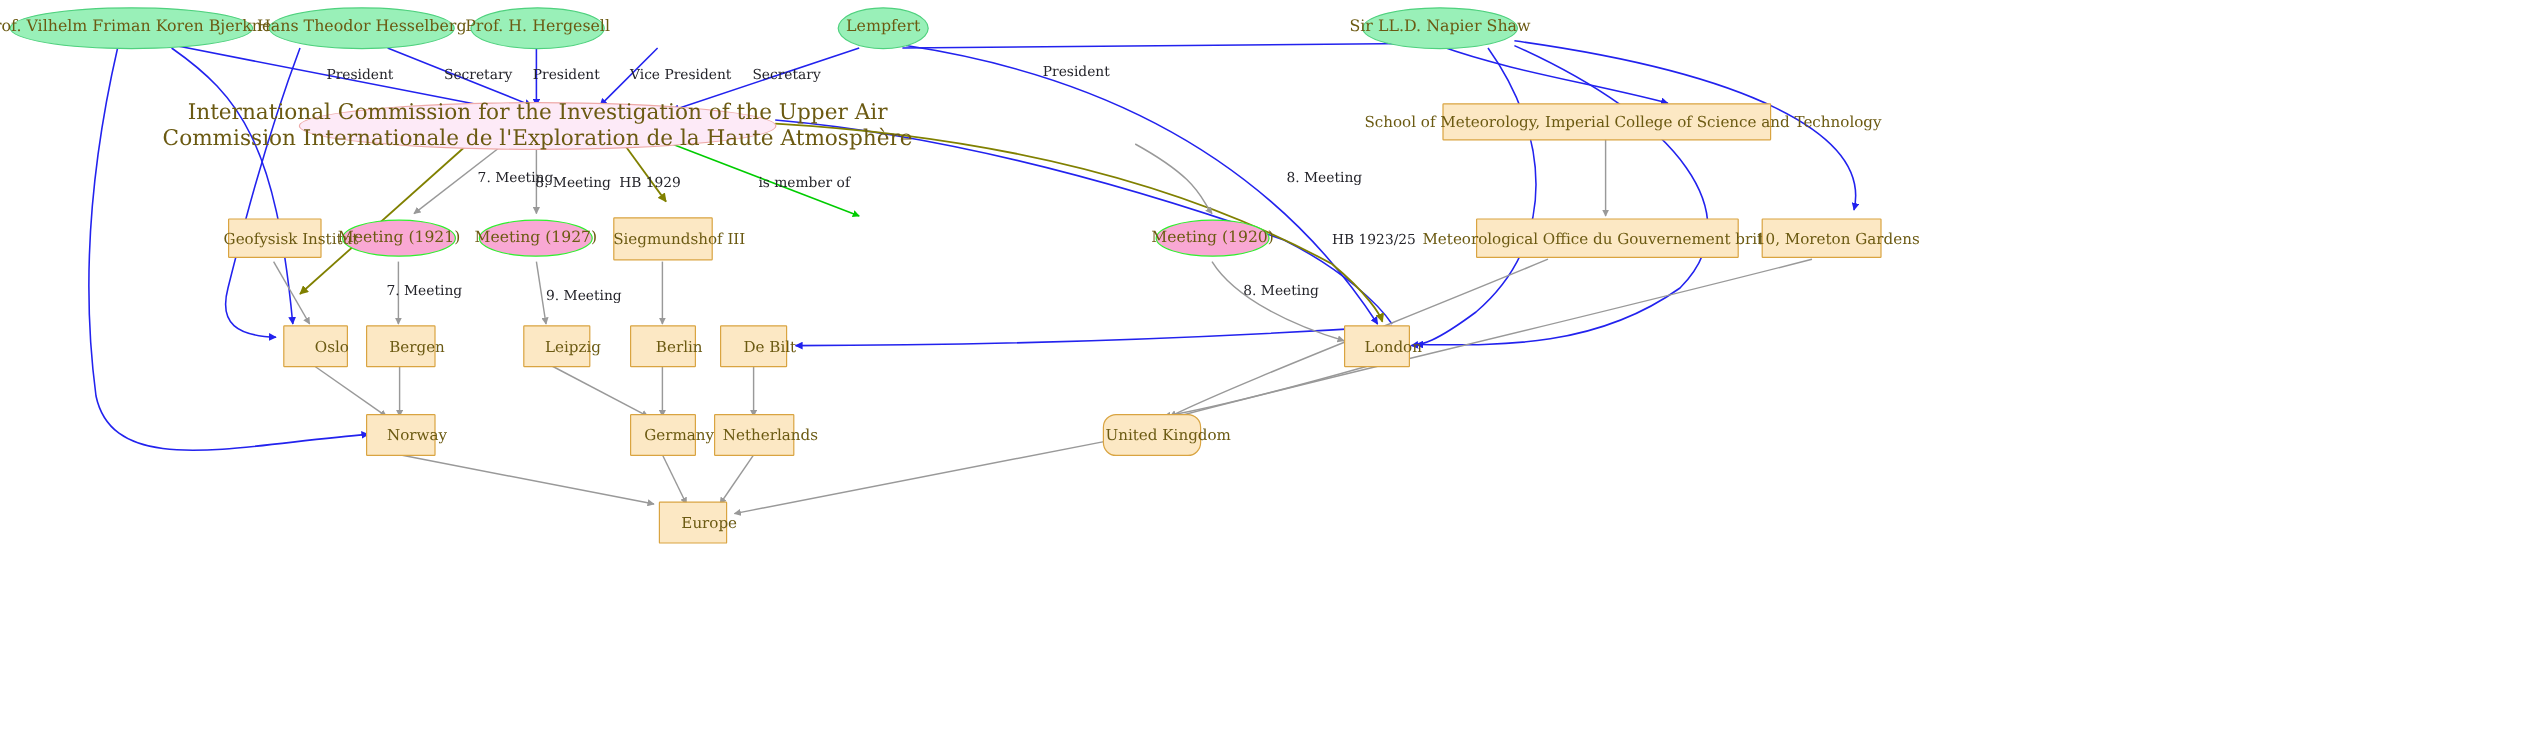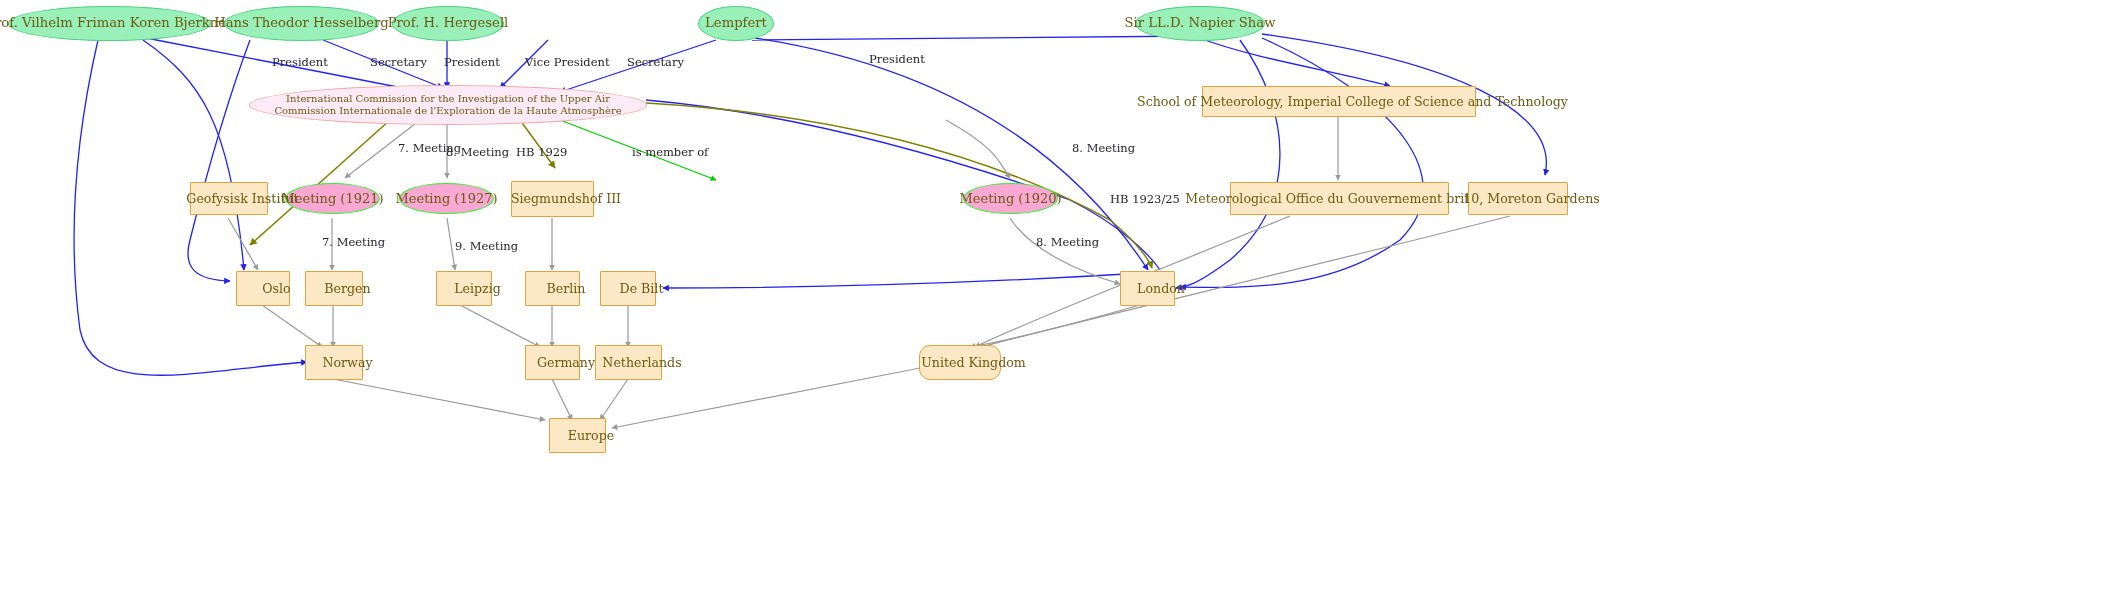--- a/index.html
+++ b/index.html
@@ -38,21 +38,21 @@
   .node.person {
     background: #99f0b8;
     border: 1px solid #4fd17e;
     border-radius: 50%;
     font-size: 13.2px;
   }
   .node.commission {
     background: #fdeaf7;
     border: 1px solid #eeaaa8;
     border-radius: 50%;
-    font-size: 10px;
+    font-size: 18px;
   }
   .node.meeting {
     background: #f9a8d4;
     border: 1.3px solid #2ff02f;
     border-radius: 50%;
     font-size: 13px;
   }
   .node.place {
     background: #fce8c4;
     border: 1px solid #d9a441;

